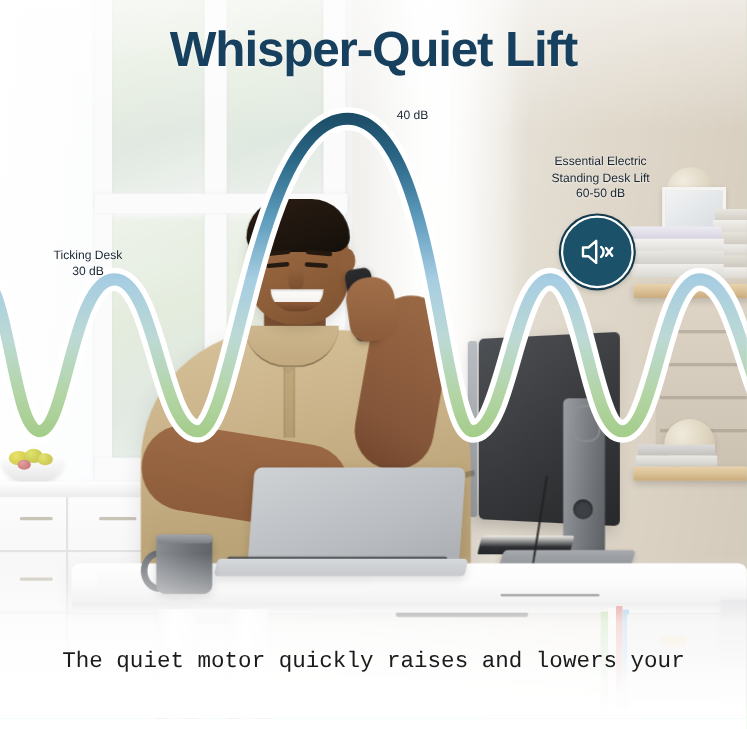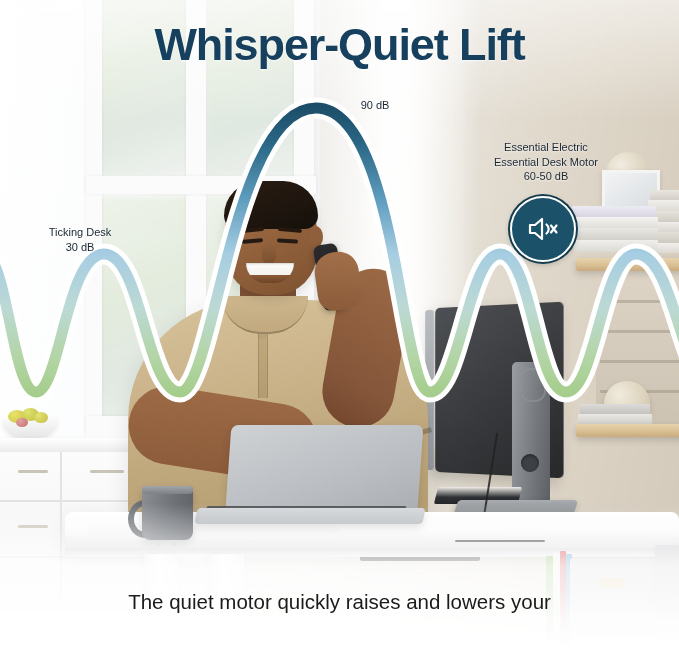--- a/index.html
+++ b/index.html
@@ -429,20 +429,21 @@
     box-shadow:0 0 0 2px #143c4e, 0 2px 6px rgba(0,0,0,.25);
     display:flex;align-items:center;justify-content:center;
   }
 
   .caption{
     position:absolute;left:0;right:0;top:588px;
     text-align:center;
     color:#1b1b1b;
     font-size:20.5px;
     line-height:1.32;
+    font-family:Liberation Mono, monospace;
   }
 </style>
 </head>
 <body>
 
 <div id="stage">
 
   <div class="scene">
     <div class="wall"></div>
     <div class="beige"></div>
@@ -600,26 +601,26 @@
     </svg>
 
     <div class="title">Whisper-Quiet Lift</div>
 
     <div class="wlabel" id="label-watch">
       <div>Ticking Desk</div>
       <div>30 dB</div>
     </div>
 
     <div class="wlabel" id="label-vacuum">
-      <div>90 dB</div>
+      <div>40 dB</div>
     </div>
 
     <div class="wlabel" id="label-desk">
       <div>Essential Electric</div>
-      <div>Essential Desk Motor</div>
+      <div>Standing Desk Lift</div>
       <div>60-50 dB</div>
     </div>
 
     <div class="badge">
       <svg width="34" height="28" viewBox="0 0 34 28">
         <path d="M4 10 H9 L16 4 V24 L9 18 H4 Z" fill="none" stroke="#ffffff" stroke-width="2.2" stroke-linejoin="round" stroke-linecap="round"></path>
         <path d="M20.5 9.5 C23.4 12 23.4 16 20.5 18.5" fill="none" stroke="#ffffff" stroke-width="2.2" stroke-linecap="round"></path>
         <path d="M25 10.5 L30.5 17.5 M30.5 10.5 L25 17.5" stroke="#ffffff" stroke-width="2.2" stroke-linecap="round"></path>
       </svg>
     </div>

